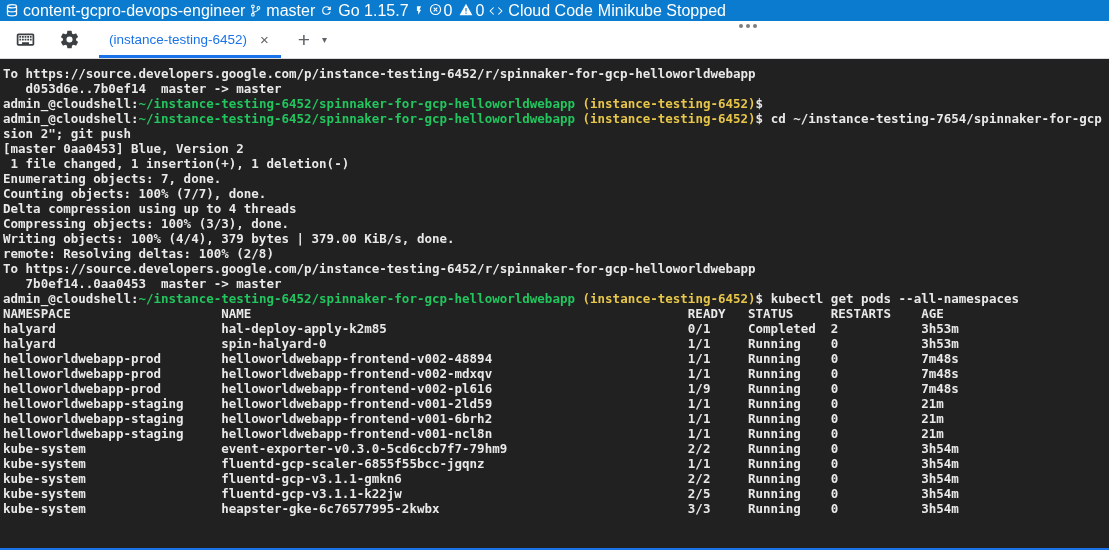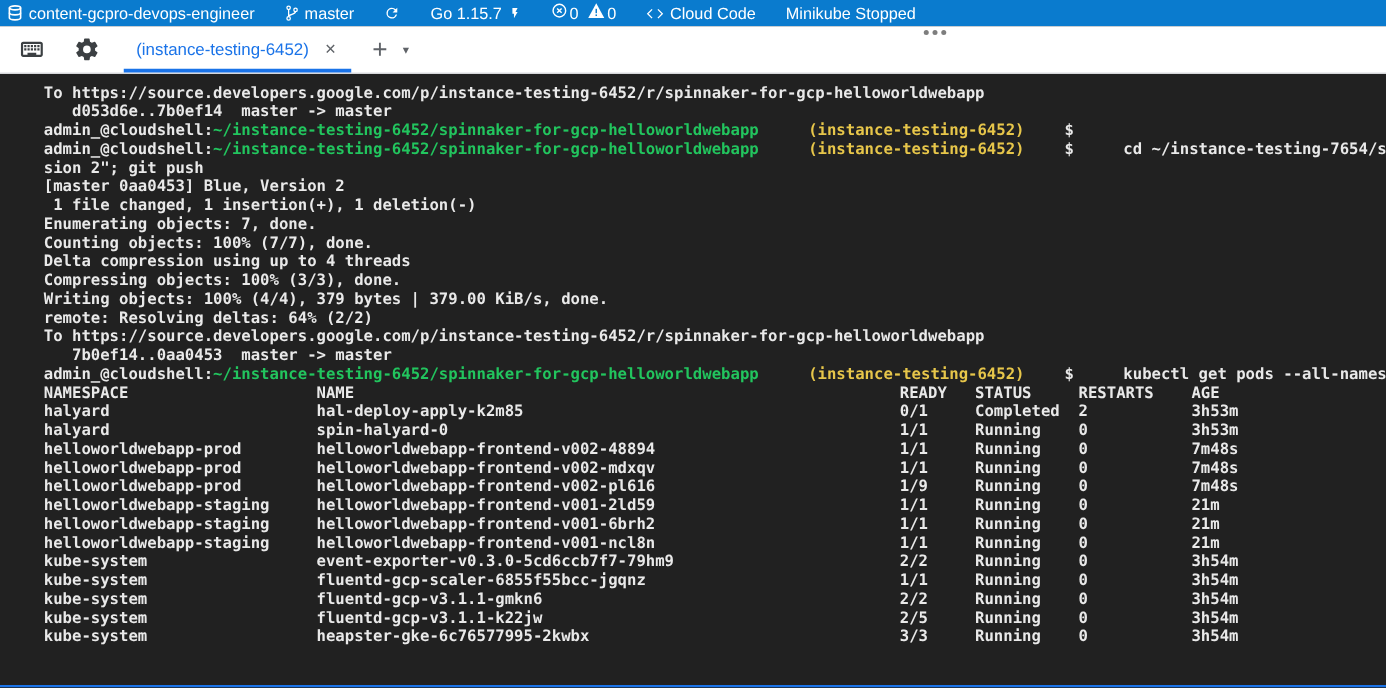--- a/index.html
+++ b/index.html
@@ -4,22 +4,22 @@
 <style>
   * { box-sizing: border-box; }
   html,body { margin:0; padding:0; }
   body {
     width:1109px; height:550px; overflow:hidden; position:relative;
     background:#212121; font-family:"Liberation Sans", sans-serif;
   }
   
   .statusbar {
     height:21px; background:#0a7bce; color:#fff;
-    display:flex; align-items:center; padding:0 6px; gap:24px;
-    font-size:13px; line-height:21px; white-space:nowrap;
+    display:flex; align-items:center; padding:0 6px; gap:5px;
+    font-size:16px; line-height:21px; white-space:nowrap;
   }
   .sb-item { display:flex; align-items:center; gap:5px; height:100%; cursor:pointer; }
   .sb-item svg { display:block; }
   .sb-pair { display:flex; align-items:center; gap:2px; }
   .sb-group { display:flex; align-items:center; gap:7px; }
   
   .tabbar {
     height:38px; background:#ffffff; border-bottom:1px solid #dadce0;
     display:flex; align-items:center; position:relative;
   }
@@ -37,21 +37,21 @@
   .panel-dots { position:absolute; top:3px; left:739px; display:flex; gap:3px; cursor:pointer; }
   .panel-dots i { width:4px; height:4px; border-radius:50%; background:#7e7e7e; }
   
   .terminal {
     position:absolute; top:60px; left:0; width:1109px; height:488px;
     background:#212121; padding:6px 0 0 3px; overflow:hidden;
     font-family:"DejaVu Sans Mono", monospace; font-size:12.5px; font-weight:bold;
     line-height:15px; color:#e9e9e9; cursor:text;
   }
   .line { white-space:pre; height:15px; }
-  .c-w { color:#e9e9e9;margin-left:32px; }
+  .c-w { color:#e9e9e9; }
   .c-b { color:#22c55e;text-align:center; }
   .c-y { color:#e7c64a; }
   .focus-edge { position:absolute; left:0; bottom:0; width:1109px; height:2px; background:#1a73e8; }
 </style>
 </head>
 <body>
 
 <div class="statusbar">
   <div class="sb-item">
     <span>
@@ -153,21 +153,21 @@
     <div class="line"><span class="c-w">admin_@cloudshell:</span><span class="c-b">~/instance-testing-6452/spinnaker-for-gcp-helloworldwebapp</span><span class="c-w"> </span><span class="c-y">(instance-testing-6452)</span><span class="c-w">$</span></div>
     <div class="line"><span class="c-w">admin_@cloudshell:</span><span class="c-b">~/instance-testing-6452/spinnaker-for-gcp-helloworldwebapp</span><span class="c-w"> </span><span class="c-y">(instance-testing-6452)</span><span class="c-w">$</span><span class="c-w"> cd ~/instance-testing-7654/spinnaker-for-gcp</span></div>
     <div class="line"><span class="c-w">sion 2"; git push</span></div>
     <div class="line"><span class="c-w">[master 0aa0453] Blue, Version 2</span></div>
     <div class="line"><span class="c-w"> 1 file changed, 1 insertion(+), 1 deletion(-)</span></div>
     <div class="line"><span class="c-w">Enumerating objects: 7, done.</span></div>
     <div class="line"><span class="c-w">Counting objects: 100% (7/7), done.</span></div>
     <div class="line"><span class="c-w">Delta compression using up to 4 threads</span></div>
     <div class="line"><span class="c-w">Compressing objects: 100% (3/3), done.</span></div>
     <div class="line"><span class="c-w">Writing objects: 100% (4/4), 379 bytes | 379.00 KiB/s, done.</span></div>
-    <div class="line"><span class="c-w">remote: Resolving deltas: 64% (2/2)</span></div>
+    <div class="line"><span class="c-w">remote: Resolving deltas: 100% (2/8)</span></div>
     <div class="line"><span class="c-w">To https://source.developers.google.com/p/instance-testing-6452/r/spinnaker-for-gcp-helloworldwebapp</span></div>
     <div class="line"><span class="c-w">   7b0ef14..0aa0453  master -&gt; master</span></div>
     <div class="line"><span class="c-w">admin_@cloudshell:</span><span class="c-b">~/instance-testing-6452/spinnaker-for-gcp-helloworldwebapp</span><span class="c-w"> </span><span class="c-y">(instance-testing-6452)</span><span class="c-w">$</span><span class="c-w"> kubectl get pods --all-namespaces</span></div>
     <div class="line"><span class="c-w">NAMESPACE                    NAME                                                          READY   STATUS     RESTARTS    AGE</span></div>
     <div class="line"><span class="c-w">halyard                      hal-deploy-apply-k2m85                                        0/1     Completed  2           3h53m</span></div>
     <div class="line"><span class="c-w">halyard                      spin-halyard-0                                                1/1     Running    0           3h53m</span></div>
     <div class="line"><span class="c-w">helloworldwebapp-prod        helloworldwebapp-frontend-v002-48894                          1/1     Running    0           7m48s</span></div>
     <div class="line"><span class="c-w">helloworldwebapp-prod        helloworldwebapp-frontend-v002-mdxqv                          1/1     Running    0           7m48s</span></div>
     <div class="line"><span class="c-w">helloworldwebapp-prod        helloworldwebapp-frontend-v002-pl616                          1/9     Running    0           7m48s</span></div>
     <div class="line"><span class="c-w">helloworldwebapp-staging     helloworldwebapp-frontend-v001-2ld59                          1/1     Running    0           21m</span></div>

